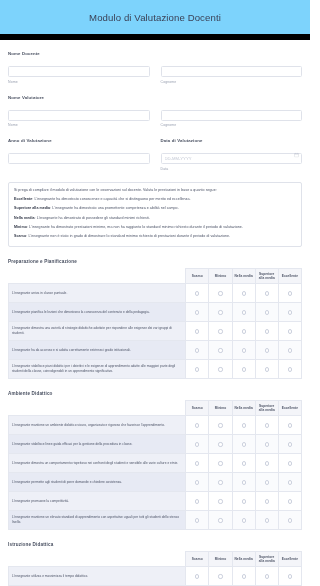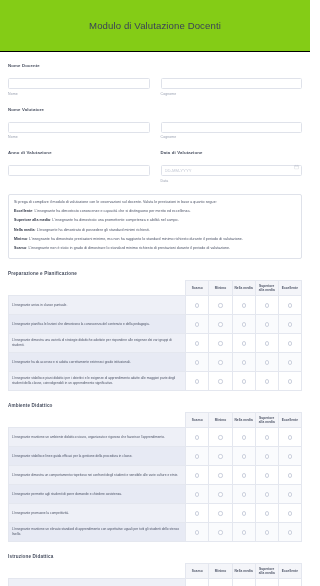--- a/index.html
+++ b/index.html
@@ -9,24 +9,24 @@
     font-family: "Liberation Sans", sans-serif;
     color: #3b4257;
     -webkit-font-smoothing: antialiased;
   }
   body { width: 310px; min-height: 586px; position: relative; }
 
   .page { width: 310px; background: #ffffff; padding-bottom: 10px; }
 
   
   .form-header {
-    height: 52px;
+    height: 40px;
     display: flex; align-items: center; justify-content: center;
-    border-bottom: 1px solid #000000;
-    background: #84cc16;
+    border-bottom: 6px solid #000000;
+    background: #7dd3fc;
   }
   .form-title {
     font-size: 9.6px;
     font-weight: 400;
     color: #3b4257;
     letter-spacing: .1px;
   }
 
   .body-wrap { padding: 0 8px; }
 

